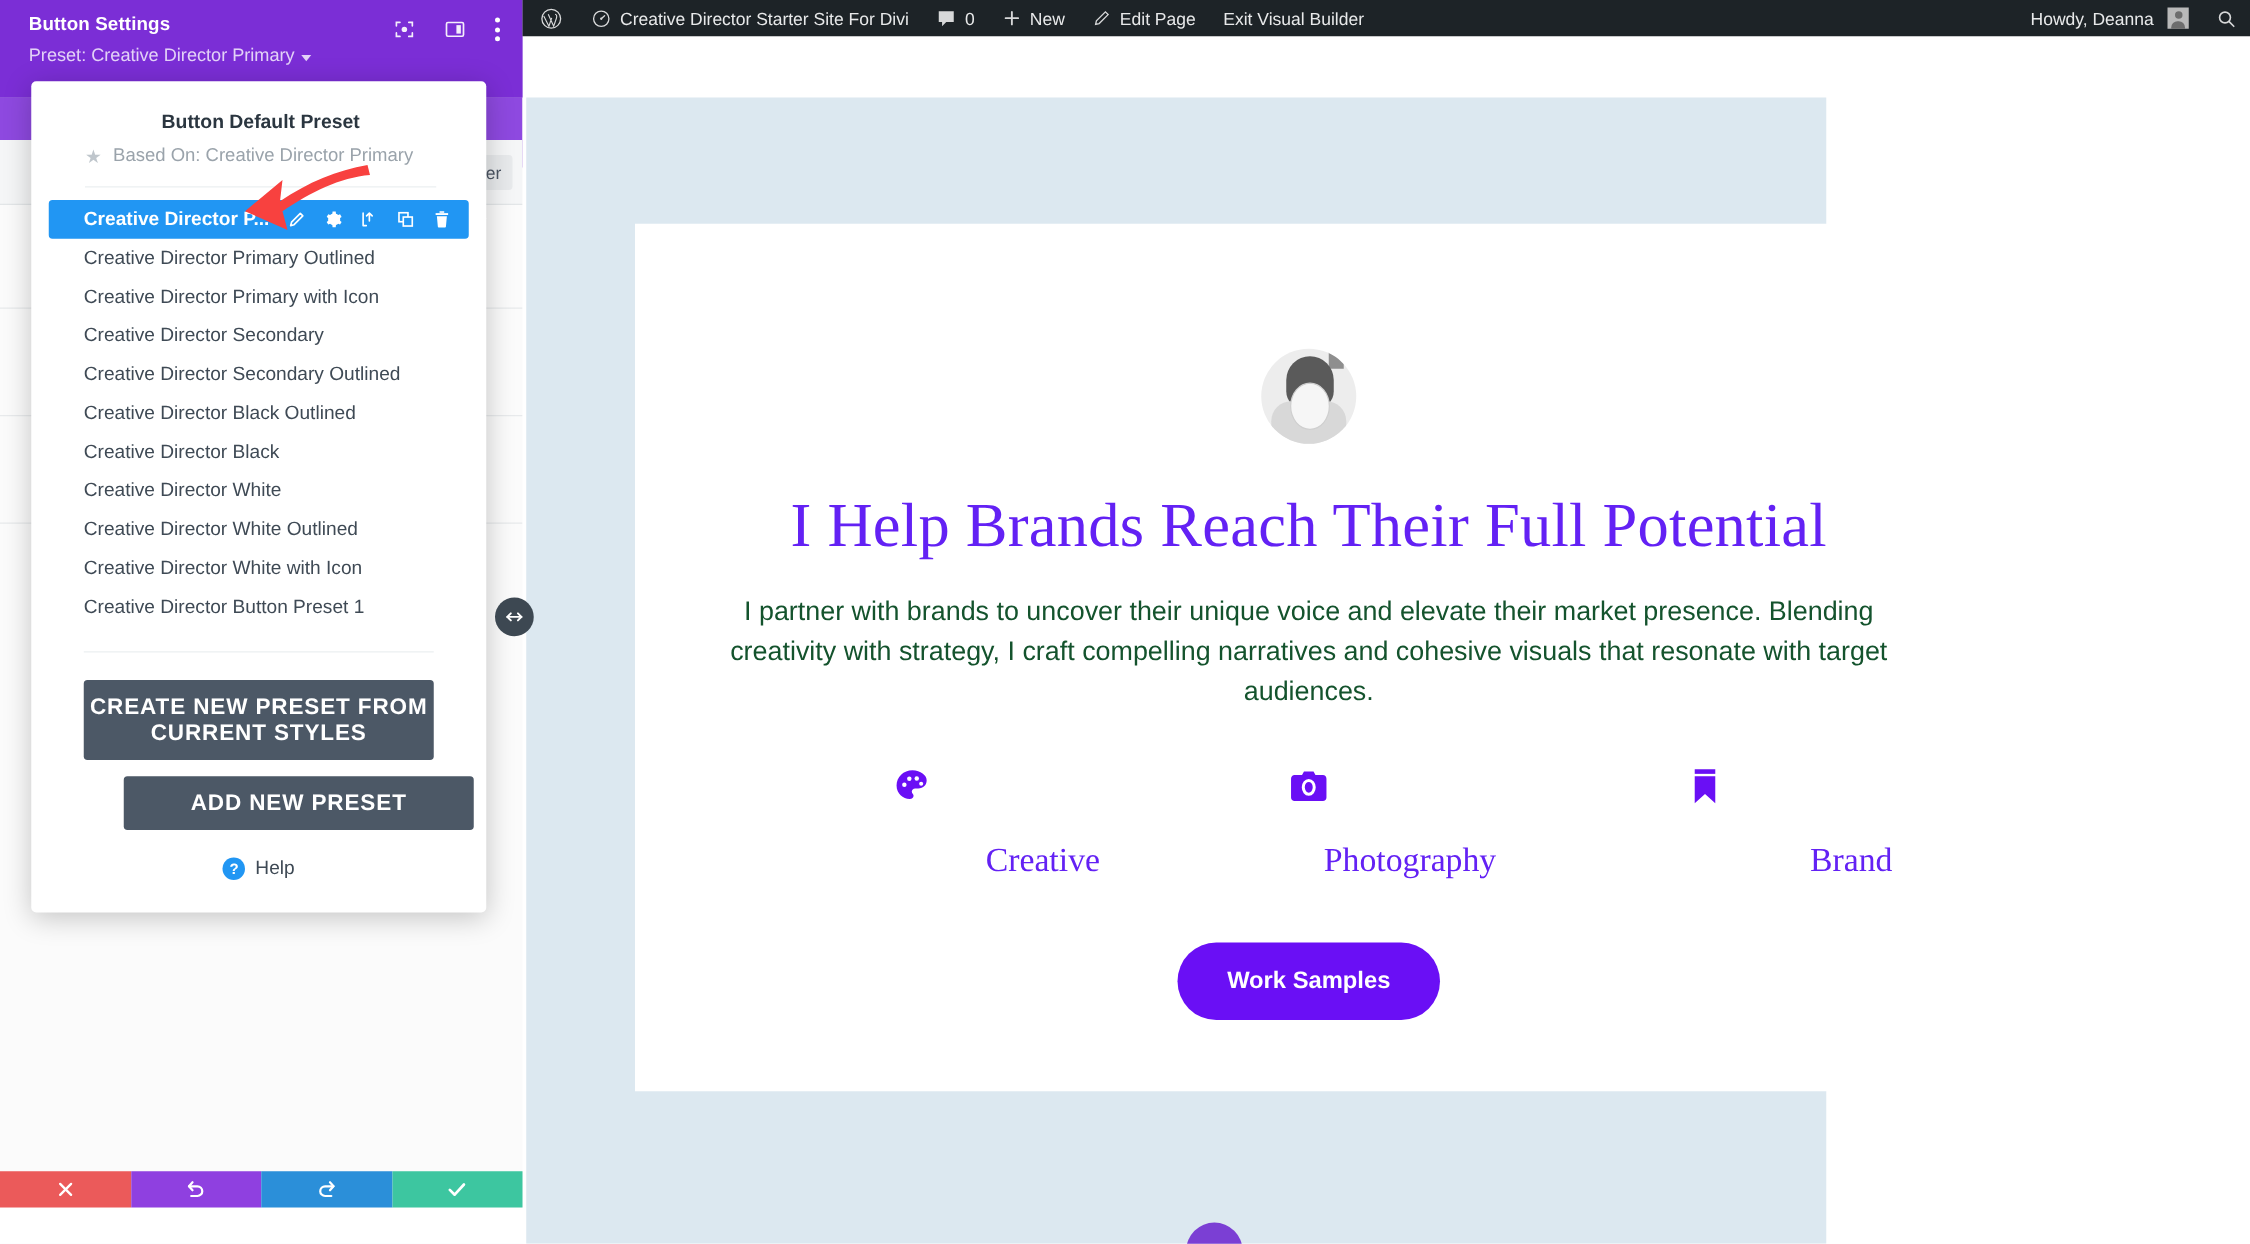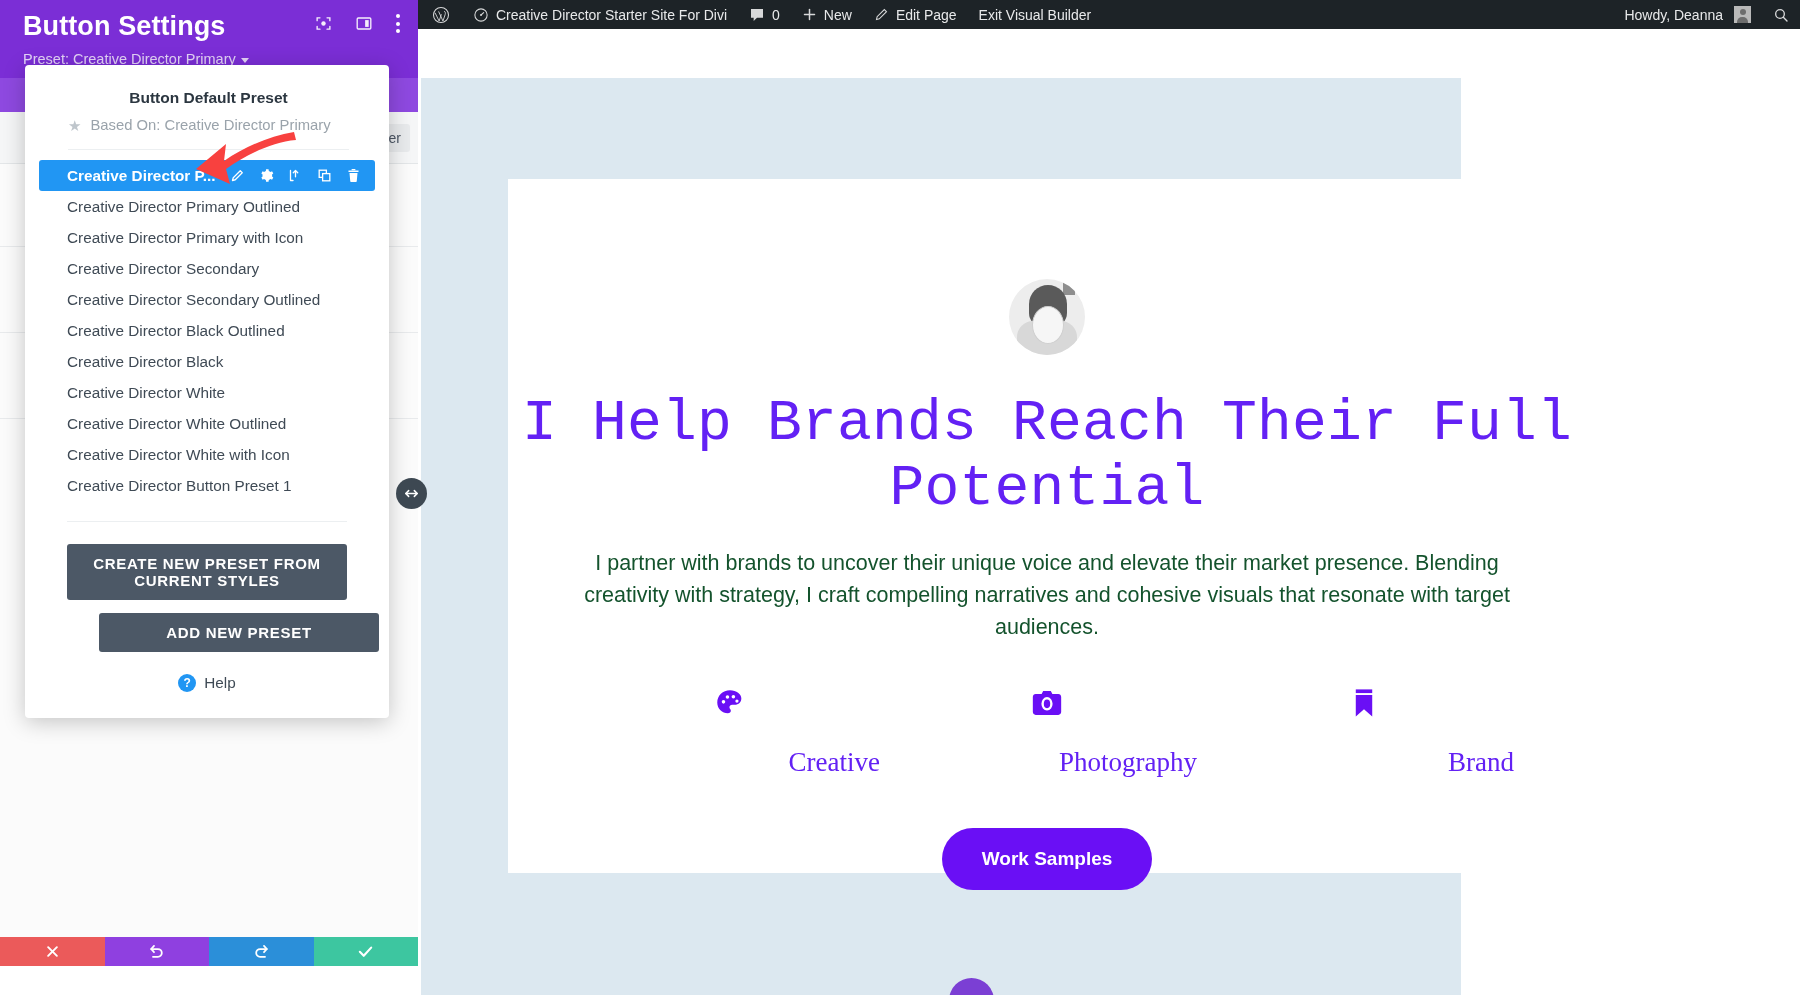--- a/index.html
+++ b/index.html
@@ -69,23 +69,23 @@
   }
   .avatar-photo .ph-plate {
     position: absolute; left: 23px; top: 27px; width: 32px; height: 38px;
     border-radius: 50%; background: #f6f6f5; border: 1px solid #cfcfcd;
   }
   .avatar-photo .ph-corner {
     position: absolute; right: 10px; top: 2px; width: 12px; height: 14px;
     background: #8e8e8c;
   }
   h1.hero-title {
-    font-family: Liberation Mono, monospace;
+    font-family: Liberation Serif, serif;
     font-weight: 400;
-    font-size: 58px; line-height: 1.12;
+    font-size: 50px; line-height: 1.12;
     color: #6321f4;
     margin-top: 37px;
     letter-spacing: .2px;
   }
   p.hero-sub {
     font-size: 21.5px; line-height: 1.48; color: #14532d;
     width: 940px; margin: 26px auto 0;
   }
   .feature-row {
     display: flex; margin: 40px 72px 0; justify-content: space-between;
@@ -151,21 +151,21 @@
   
   .settings-panel {
     position: absolute; left: 0; top: 0; width: 418px; height: 966px;
     z-index: 20;
   }
   .panel-head {
     height: 78px; background: #7b2ed6; padding: 11px 23px 0 23px;
     position: relative;
   }
   .panel-title {
-    color: #ffffff; font-size: 27px; font-weight: bold; letter-spacing: .1px;
+    color: #ffffff; font-size: 15px; font-weight: bold; letter-spacing: .1px;
   }
   .panel-preset-line {
     color: #e3d2f7; font-size: 14.5px; margin-top: 9px;
     display: flex; align-items: center; gap: 5px; cursor: pointer;
   }
   .caret-down {
     width: 0; height: 0; border-left: 4px solid transparent;
     border-right: 4px solid transparent; border-top: 5px solid #e3d2f7;
     display: inline-block; margin-top: 2px;
   }
@@ -213,21 +213,21 @@
   .dd-actions span { display: flex; cursor: pointer; }
   .dd-actions svg { display: block; }
 
   .dd-spacer { height: 14px; }
   .dd-sep2 { height: 1px; background: #eceff1; margin: 6px 42px 0; }
   .dd-buttons { padding: 22px 42px 0; }
   .dd-btn {
     display: block; width: 100%; border: none; cursor: pointer;
     background: #4c5866; color: #ffffff;
     font-family: "Liberation Sans", sans-serif;
-    font-size: 15px; font-weight: bold; letter-spacing: .7px;
+    font-size: 18px; font-weight: bold; letter-spacing: .7px;
     padding: 11px 4px; border-radius: 3px; text-align: center;
   }
   .dd-btn + .dd-btn { margin-top: 13px; margin-left: 32px; }
   .dd-help {
     display: flex; align-items: center; justify-content: center; gap: 8px;
     padding: 22px 0 26px; font-size: 15.3px; color: #3f4a55; cursor: pointer;
   }
   .help-circle {
     width: 18px; height: 18px; border-radius: 50%; background: #2196f3;
     color: #fff; font-size: 12px; font-weight: bold;

